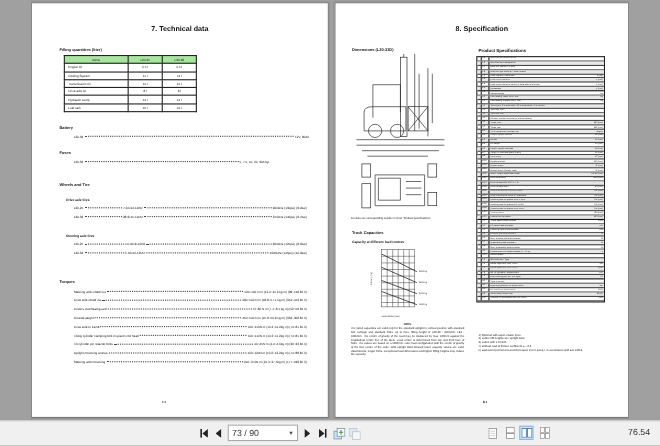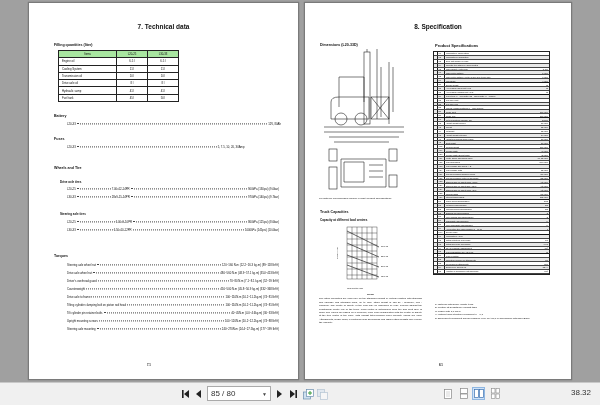--- a/index.html
+++ b/index.html
@@ -597,21 +597,21 @@
         <rect x="0" y="0" width="1.6" height="8" fill="#222"></rect>
         <path d="M7 0 L2 4 L7 8z" fill="#222"></path>
       </svg>
   </div>
   <div class="tb-btn" style="left:194px">
     <svg width="6" height="8" viewBox="0 0 6 8">
         <path d="M5 0 L0 4 L5 8z" fill="#222"></path>
       </svg>
   </div>
   <div class="pagebox">
-    <span>85 / 80</span>
+    <span>73 / 90</span>
     <span class="dd">▼</span>
   </div>
   <div class="tb-btn" style="left:274px">
     <svg width="6" height="8" viewBox="0 0 6 8">
         <path d="M1 0 L6 4 L1 8z" fill="#222"></path>
       </svg>
   </div>
   <div class="tb-btn" style="left:287px">
     <svg width="9" height="8" viewBox="0 0 9 8">
         <path d="M2 0 L7 4 L2 8z" fill="#222"></path>
@@ -651,14 +651,14 @@
       </svg>
   </div>
   <div class="view-btn" style="left:489px">
     <svg width="9" height="11" viewBox="0 0 9 11">
         <rect x="0.5" y="0.5" width="3.5" height="4.5" fill="#fff" stroke="#888" stroke-width="0.6"></rect>
         <rect x="5" y="0.5" width="3.5" height="4.5" fill="#fff" stroke="#888" stroke-width="0.6"></rect>
         <rect x="0.5" y="6" width="3.5" height="4.5" fill="#fff" stroke="#888" stroke-width="0.6"></rect>
         <rect x="5" y="6" width="3.5" height="4.5" fill="#fff" stroke="#888" stroke-width="0.6"></rect>
       </svg>
   </div>
-  <div class="zoomlbl">38.32</div>
+  <div class="zoomlbl">76.54</div>
 </div>
 
 </body></html>

